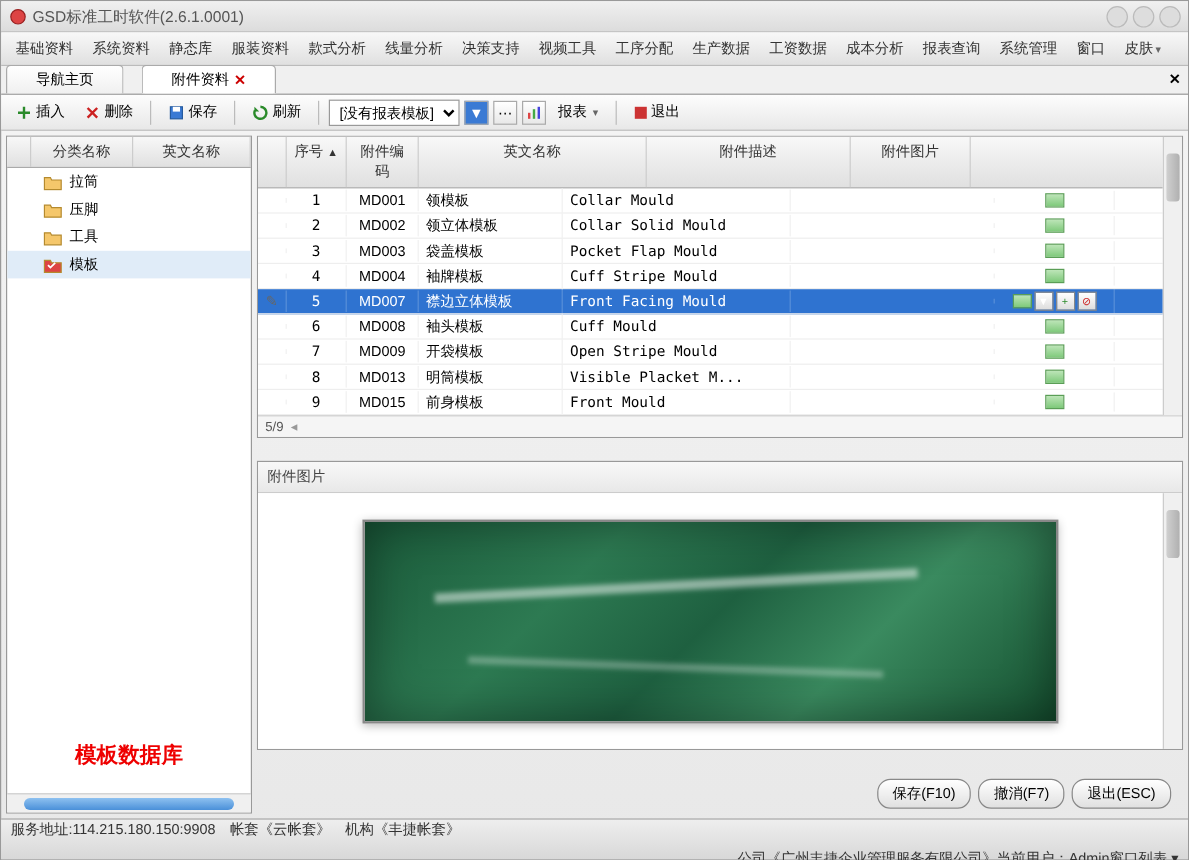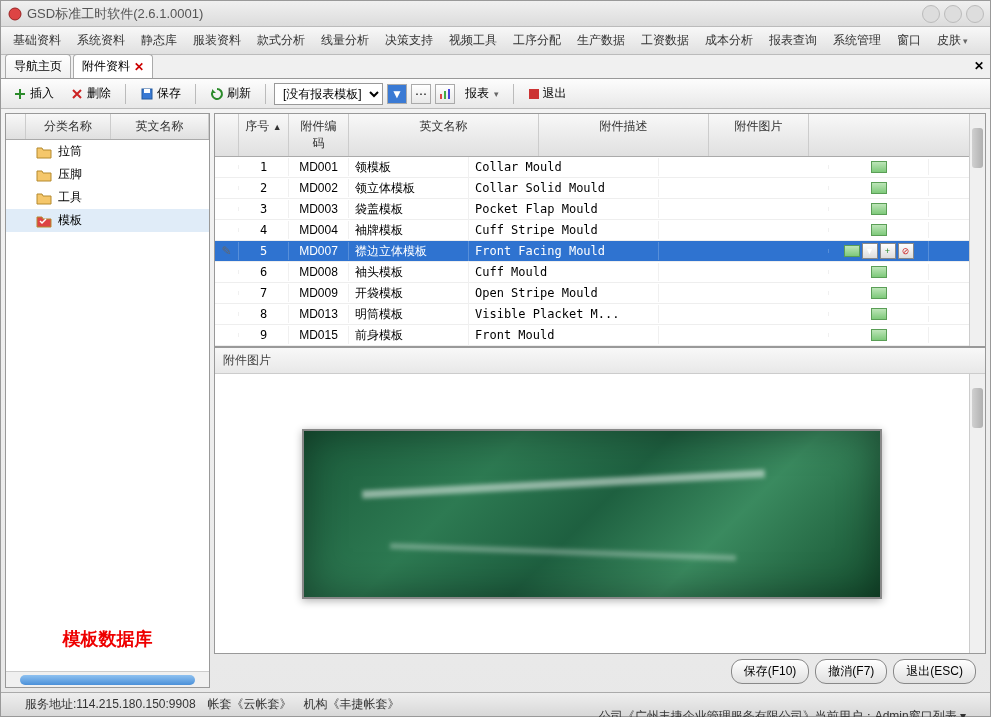--- a/index.html
+++ b/index.html
@@ -9,21 +9,21 @@
 .titlebar-icon { width: 16px; height: 16px; margin-right: 4px; }
 .titlebar-text { color: #555; flex: 1; font-size: 13px; }
 .win-controls { display: flex; gap: 4px; }
 .win-btn { width: 18px; height: 18px; border-radius: 50%; background: #ddd; border: 1px solid #bbb; }
 
 .menubar { height: 28px; background: linear-gradient(#f8f8f8, #e0e0e0); display: flex; align-items: center; padding: 0 4px; border-bottom: 1px solid #bbb; }
 .menu-item { padding: 3px 8px; color: #333; cursor: pointer; }
 .menu-dd { color: #666; margin-left: 2px; font-size: 9px; }
 
 .tabbar { height: 24px; background: #f0f0f0; display: flex; align-items: flex-end; padding: 0 4px; border-bottom: 1px solid #999; position: relative; }
-.tab { padding: 3px 8px; background: linear-gradient(#fff,#f0f0f0); border: 1px solid #aaa; border-bottom: none; border-radius: 4px 4px 0 0; margin-right: 2px; cursor: pointer; display: flex; align-items: center; gap: 4px; }
+.tab { padding: 3px 24px; background: linear-gradient(#fff,#f0f0f0); border: 1px solid #aaa; border-bottom: none; border-radius: 4px 4px 0 0; margin-right: 15px; cursor: pointer; display: flex; align-items: center; gap: 4px; }
 .tab.active { background: #fff; }
 .tab-close { color: #c00; font-weight: bold; cursor: pointer; }
 .tabbar-close { position: absolute; right: 6px; top: 4px; font-weight: bold; cursor: pointer; }
 
 .toolbar { height: 30px; background: linear-gradient(#fdfdfd,#e8e8e8); display: flex; align-items: center; padding: 0 6px; gap: 4px; border-bottom: 1px solid #bbb; }
 .tb-btn { display: flex; align-items: center; gap: 3px; padding: 2px 6px; cursor: pointer; border-radius: 3px; }
 .tb-sep { width: 1px; height: 20px; background: #bbb; margin: 0 4px; }
 .tb-select { border: 1px solid #999; padding: 2px 4px; background: #fff; font-size: 12px; }
 .tb-icon-btn { width: 20px; height: 20px; border: 1px solid #aaa; background: linear-gradient(#fff,#e8e8e8); cursor: pointer; display: flex; align-items: center; justify-content: center; }
 
@@ -35,21 +35,21 @@
 .tree-hcell:nth-child(2) { width: 85px; }
 .tree-hcell:nth-child(3) { flex: 1; }
 .tree-body { flex: 1; overflow: auto; }
 .tree-row { display: flex; align-items: center; padding: 3px 4px; gap: 6px; cursor: pointer; }
 .tree-row.selected { background: #e0ecf8; }
 .folder-icon { width: 16px; height: 14px; }
 .left-footer { padding: 20px 0; text-align: center; color: #e00; font-size: 18px; font-weight: bold; }
 .left-hscroll { height: 16px; background: #f0f0f0; border-top: 1px solid #ccc; display: flex; align-items: center; padding: 0 14px; }
 .hscroll-thumb { height: 10px; background: linear-gradient(#8ec1f0,#4a90d9); border-radius: 5px; flex: 1; }
 
-.right-pane { flex: 1; display: flex; flex-direction: column; gap: 0; overflow: hidden; justify-content: center; }
+.right-pane { flex: 1; display: flex; flex-direction: column; gap: 19px; overflow: hidden; justify-content: center; }
 .grid-wrap { background: #fff; border: 1px solid #999; display: flex; flex-direction: column; }
 .grid-scroll { display: flex; }
 .grid-table { flex: 1; }
 .grid-header { display: flex; background: linear-gradient(#f8f8f8,#e0e0e0); border-bottom: 1px solid #aaa; }
 .ghcell { padding: 4px 6px; border-right: 1px solid #ccc; text-align: center; color: #333; font-weight: normal; }
 .gh-marker { width: 24px; }
 .gh-seq { width: 50px; }
 .gh-code { width: 60px; }
 .gh-name { width: 120px; }
 .gh-ename { width: 190px; }
@@ -77,21 +77,21 @@
 .preview-header { padding: 4px 8px; background: linear-gradient(#f8f8f8,#e8e8e8); border-bottom: 1px solid #ccc; color: #444; }
 .preview-body { flex: 1; display: flex; position: relative; }
 .preview-img-area { flex: 1; display: flex; align-items: center; justify-content: center; background: #fff; }
 .mock-photo { width: 580px; height: 170px; background: linear-gradient(135deg, #1a5a3a 0%, #2d7a52 30%, #1e6040 50%, #3a8a5f 70%, #155030 100%); border: 2px solid #888; box-shadow: inset 0 0 40px rgba(0,0,0,0.4), 0 2px 8px rgba(0,0,0,0.3); position: relative; }
 .mock-photo::before { content:""; position:absolute; left:10%; top:30%; width:70%; height:8px; background: rgba(255,255,255,0.5); transform: rotate(-3deg); filter: blur(2px); }
 .mock-photo::after { content:""; position:absolute; left:15%; bottom:25%; width:60%; height:6px; background: rgba(255,255,255,0.3); transform: rotate(2deg); filter: blur(2px); }
 
 .action-bar { height: 34px; display: flex; align-items: center; justify-content: flex-end; padding: 0 10px; gap: 6px; }
 .action-btn { padding: 3px 12px; border: 1px solid #888; border-radius: 11px; background: linear-gradient(#fff,#e0e0e0); cursor: pointer; font-size: 12px; }
 
-.statusbar { height: 24px; background: linear-gradient(#eee,#d8d8d8); border-top: 1px solid #aaa; display: flex; align-items: center; padding: 0 24px; font-size: 12px; color: #333; gap: 12px; }
+.statusbar { height: 34px; background: linear-gradient(#eee,#d8d8d8); border-top: 1px solid #aaa; display: flex; align-items: flex-start; padding: 0 8px; font-size: 12px; color: #333; gap: 12px; }
 .status-right { margin-left: auto; display: flex; gap: 0; margin-top: 24px; }
 
 svg { display: block; }
 </style>
 </head>
 <body>
 
 <div class="window">
 
   <div class="titlebar">
@@ -350,20 +350,24 @@
                   <div class="gcell gc-pic">
                     <span class="pic-indicator"></span>
                   </div>
                 </div>
               </div>
           </div>
           <div class="vscroll">
               <div class="vthumb"></div>
             </div>
         </div>
+        <div class="grid-footer">
+          <span>5/9</span>
+          <span style="color:#999">◂</span>
+        </div>
       </div>
 
       <div class="preview-pane">
         <div class="preview-header">附件图片</div>
         <div class="preview-body">
           <div class="preview-img-area">
             <div class="mock-photo"></div>
           </div>
           <div class="vscroll">
               <div class="vthumb"></div>

